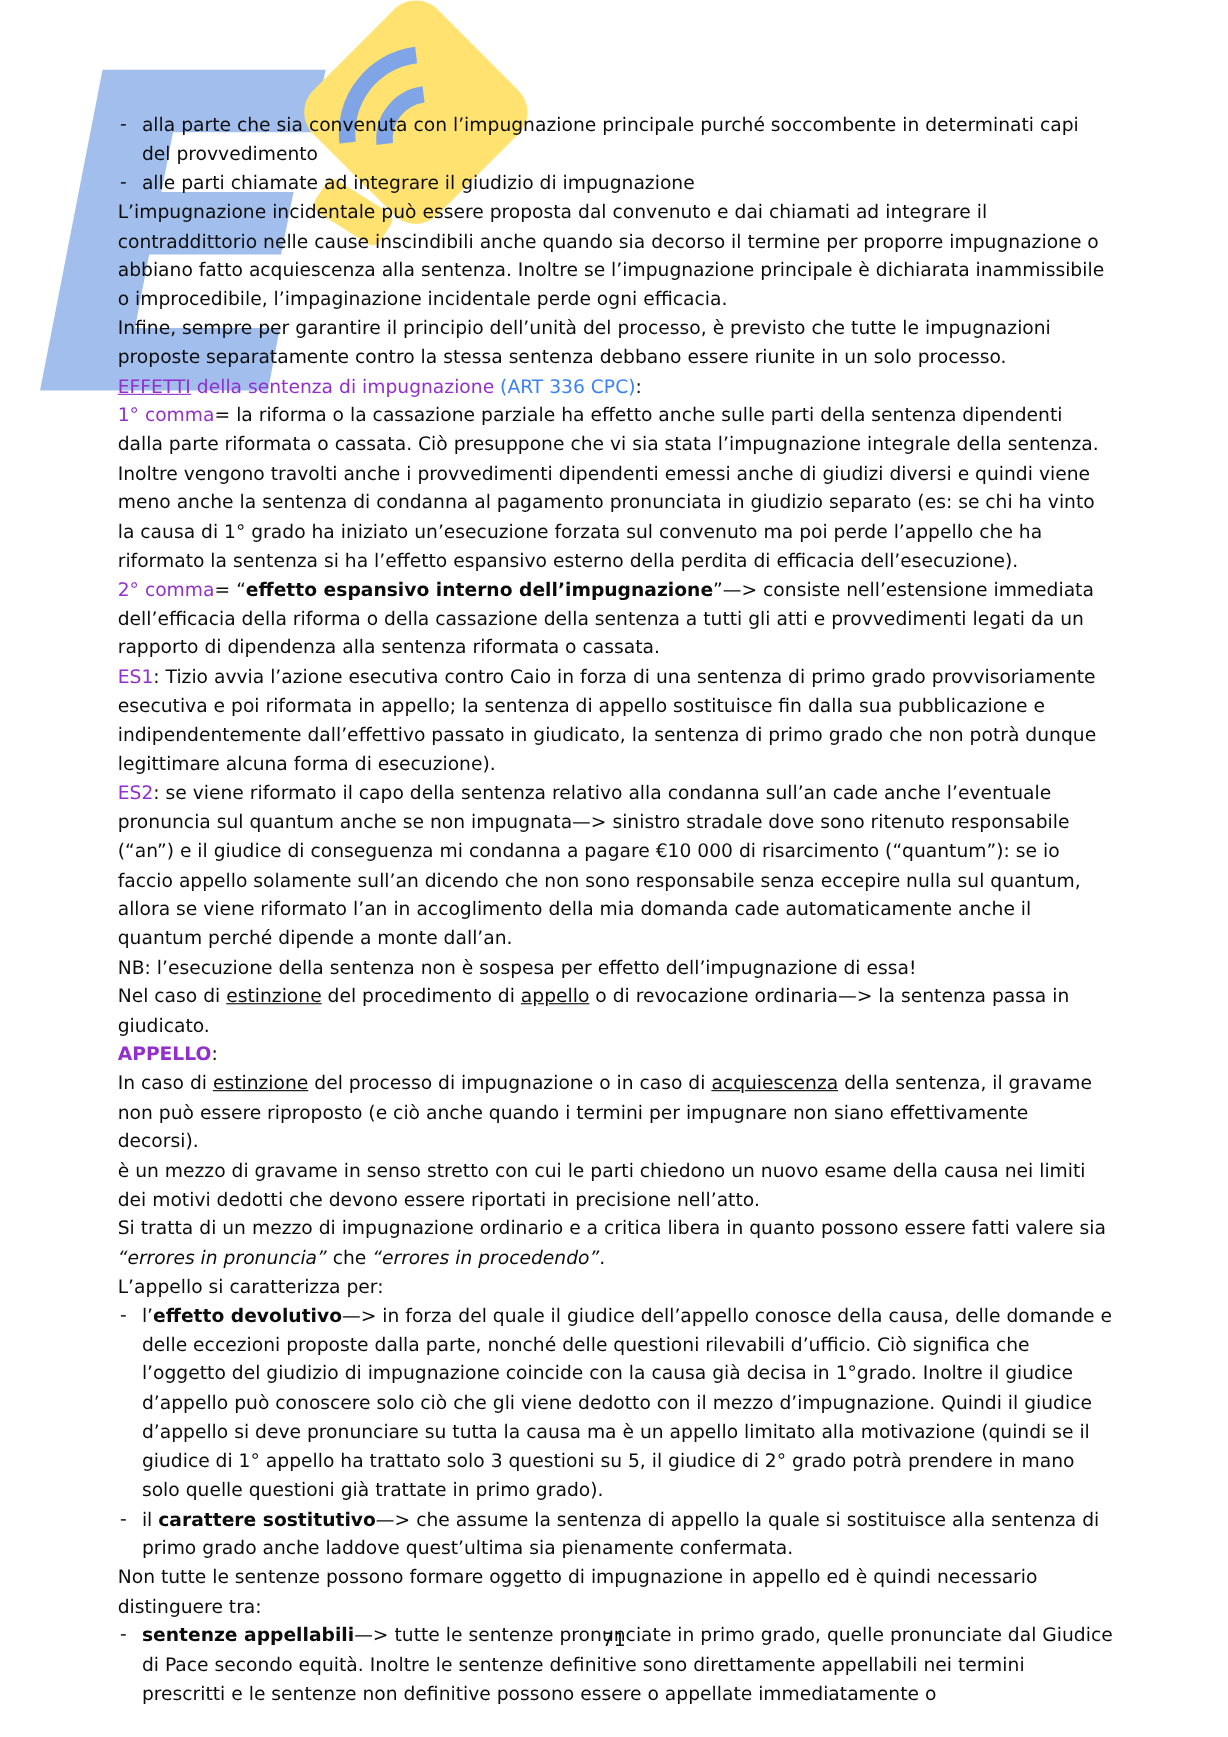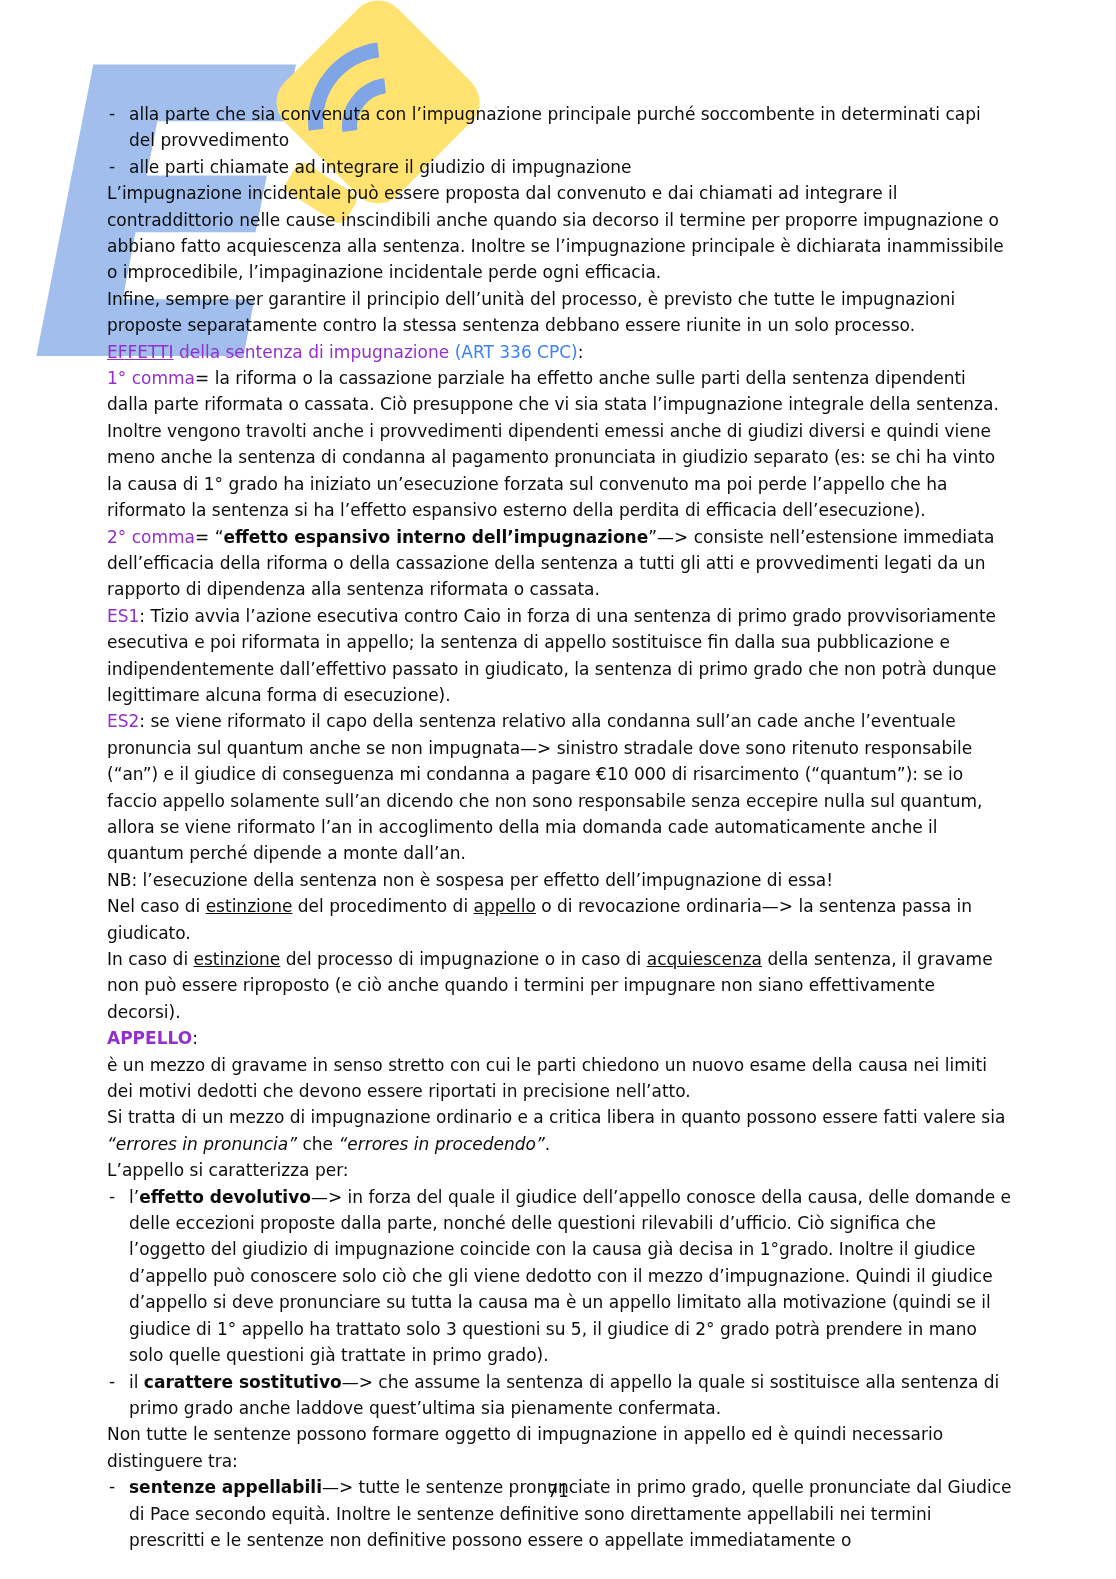--- a/index.html
+++ b/index.html
@@ -104,22 +104,22 @@
       <div class="block bullet"><span class="marker">-</span><span>alle parti chiamate ad integrare il giudizio di impugnazione</span></div>
       <div class="block para"><span>L’impugnazione incidentale può essere proposta dal convenuto e dai chiamati ad integrare il contraddittorio nelle cause inscindibili anche quando sia decorso il termine per proporre impugnazione o abbiano fatto acquiescenza alla sentenza. Inoltre se l’impugnazione principale è dichiarata inammissibile o improcedibile, l’impaginazione incidentale perde ogni efficacia.</span></div>
       <div class="block para"><span>Infine, sempre per garantire il principio dell’unità del processo, è previsto che tutte le impugnazioni proposte separatamente contro la stessa sentenza debbano essere riunite in un solo processo.</span></div>
       <div class="block para"><span class="purple underline">EFFETTI</span><span class="purple"> della sentenza di impugnazione </span><span class="blue">(ART 336 CPC)</span><span>:</span></div>
       <div class="block para"><span class="purple">1° comma</span><span>= la riforma o la cassazione parziale ha effetto anche sulle parti della sentenza dipendenti dalla parte riformata o cassata. Ciò presuppone che vi sia stata l’impugnazione integrale della sentenza. Inoltre vengono travolti anche i provvedimenti dipendenti emessi anche di giudizi diversi e quindi viene meno anche la sentenza di condanna al pagamento pronunciata in giudizio separato (es: se chi ha vinto la causa di 1° grado ha iniziato un’esecuzione forzata sul convenuto ma poi perde l’appello che ha riformato la sentenza si ha l’effetto espansivo esterno della perdita di efficacia dell’esecuzione).</span></div>
       <div class="block para"><span class="purple">2° comma</span><span>= “</span><span class="bold">effetto espansivo interno dell’impugnazione</span><span>”—&gt; consiste nell’estensione immediata dell’efficacia della riforma o della cassazione della sentenza a tutti gli atti e provvedimenti legati da un rapporto di dipendenza alla sentenza riformata o cassata.</span></div>
       <div class="block para"><span class="purple">ES1</span><span>: Tizio avvia l’azione esecutiva contro Caio in forza di una sentenza di primo grado provvisoriamente esecutiva e poi riformata in appello; la sentenza di appello sostituisce fin dalla sua pubblicazione e indipendentemente dall’effettivo passato in giudicato, la sentenza di primo grado che non potrà dunque legittimare alcuna forma di esecuzione).</span></div>
       <div class="block para"><span class="purple">ES2</span><span>: se viene riformato il capo della sentenza relativo alla condanna sull’an cade anche l’eventuale pronuncia sul quantum anche se non impugnata—&gt; sinistro stradale dove sono ritenuto responsabile (“an”) e il giudice di conseguenza mi condanna a pagare €10 000 di risarcimento (“quantum”): se io faccio appello solamente sull’an dicendo che non sono responsabile senza eccepire nulla sul quantum, allora se viene riformato l’an in accoglimento della mia domanda cade automaticamente anche il quantum perché dipende a monte dall’an.</span></div>
       <div class="block para"><span>NB: l’esecuzione della sentenza non è sospesa per effetto dell’impugnazione di essa!</span></div>
       <div class="block para"><span>Nel caso di </span><span class="underline">estinzione</span><span> del procedimento di </span><span class="underline">appello</span><span> o di revocazione ordinaria—&gt; la sentenza passa in giudicato.</span></div>
+      <div class="block para"><span class="purple bold">APPELLO</span><span>:</span></div>
       <div class="block para"><span>In caso di </span><span class="underline">estinzione</span><span> del processo di impugnazione o in caso di </span><span class="underline">acquiescenza</span><span> della sentenza, il gravame non può essere riproposto (e ciò anche quando i termini per impugnare non siano effettivamente decorsi).</span></div>
-      <div class="block para"><span class="purple bold">APPELLO</span><span>:</span></div>
       <div class="block para"><span>è un mezzo di gravame in senso stretto con cui le parti chiedono un nuovo esame della causa nei limiti dei motivi dedotti che devono essere riportati in precisione nell’atto.</span></div>
       <div class="block para"><span>Si tratta di un mezzo di impugnazione ordinario e a critica libera in quanto possono essere fatti valere sia </span><span class="italic">“errores in pronuncia”</span><span> che </span><span class="italic">“errores in procedendo”</span><span>.</span></div>
       <div class="block para"><span>L’appello si caratterizza per:</span></div>
       <div class="block bullet"><span class="marker">-</span><span>l’</span><span class="bold">effetto devolutivo</span><span>—&gt; in forza del quale il giudice dell’appello conosce della causa, delle domande e delle eccezioni proposte dalla parte, nonché delle questioni rilevabili d’ufficio. Ciò significa che l’oggetto del giudizio di impugnazione coincide con la causa già decisa in 1°grado. Inoltre il giudice d’appello può conoscere solo ciò che gli viene dedotto con il mezzo d’impugnazione. Quindi il giudice d’appello si deve pronunciare su tutta la causa ma è un appello limitato alla motivazione (quindi se il giudice di 1° appello ha trattato solo 3 questioni su 5, il giudice di 2° grado potrà prendere in mano solo quelle questioni già trattate in primo grado).</span></div>
       <div class="block bullet"><span class="marker">-</span><span>il </span><span class="bold">carattere sostitutivo</span><span>—&gt; che assume la sentenza di appello la quale si sostituisce alla sentenza di primo grado anche laddove quest’ultima sia pienamente confermata.</span></div>
       <div class="block para"><span>Non tutte le sentenze possono formare oggetto di impugnazione in appello ed è quindi necessario distinguere tra:</span></div>
       <div class="block bullet"><span class="marker">-</span><span class="bold">sentenze appellabili</span><span>—&gt; tutte le sentenze pronunciate in primo grado, quelle pronunciate dal Giudice di Pace secondo equità. Inoltre le sentenze definitive sono direttamente appellabili nei termini prescritti e le sentenze non definitive possono essere o appellate immediatamente o</span></div>
     </div>
 
   <div class="footer">71</div>

